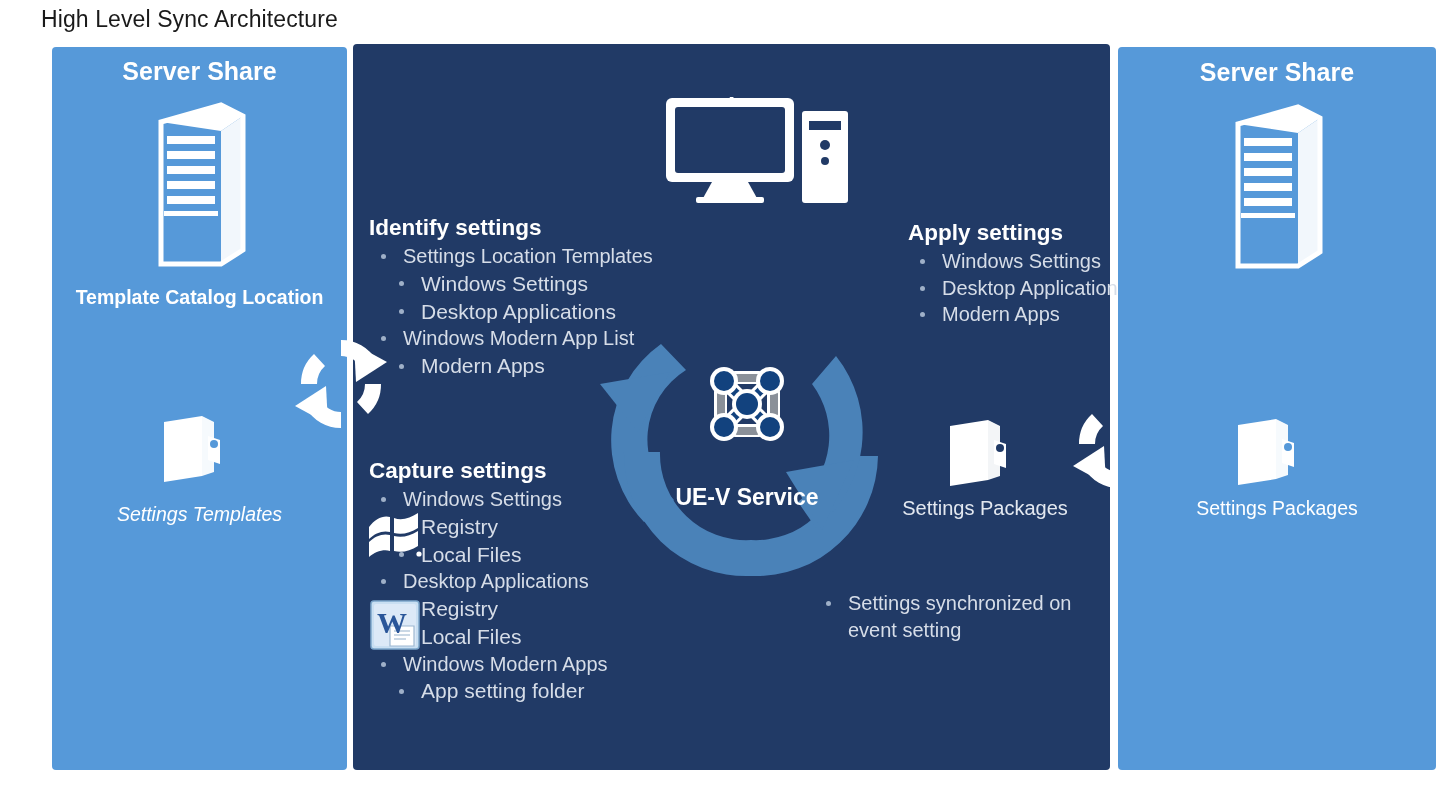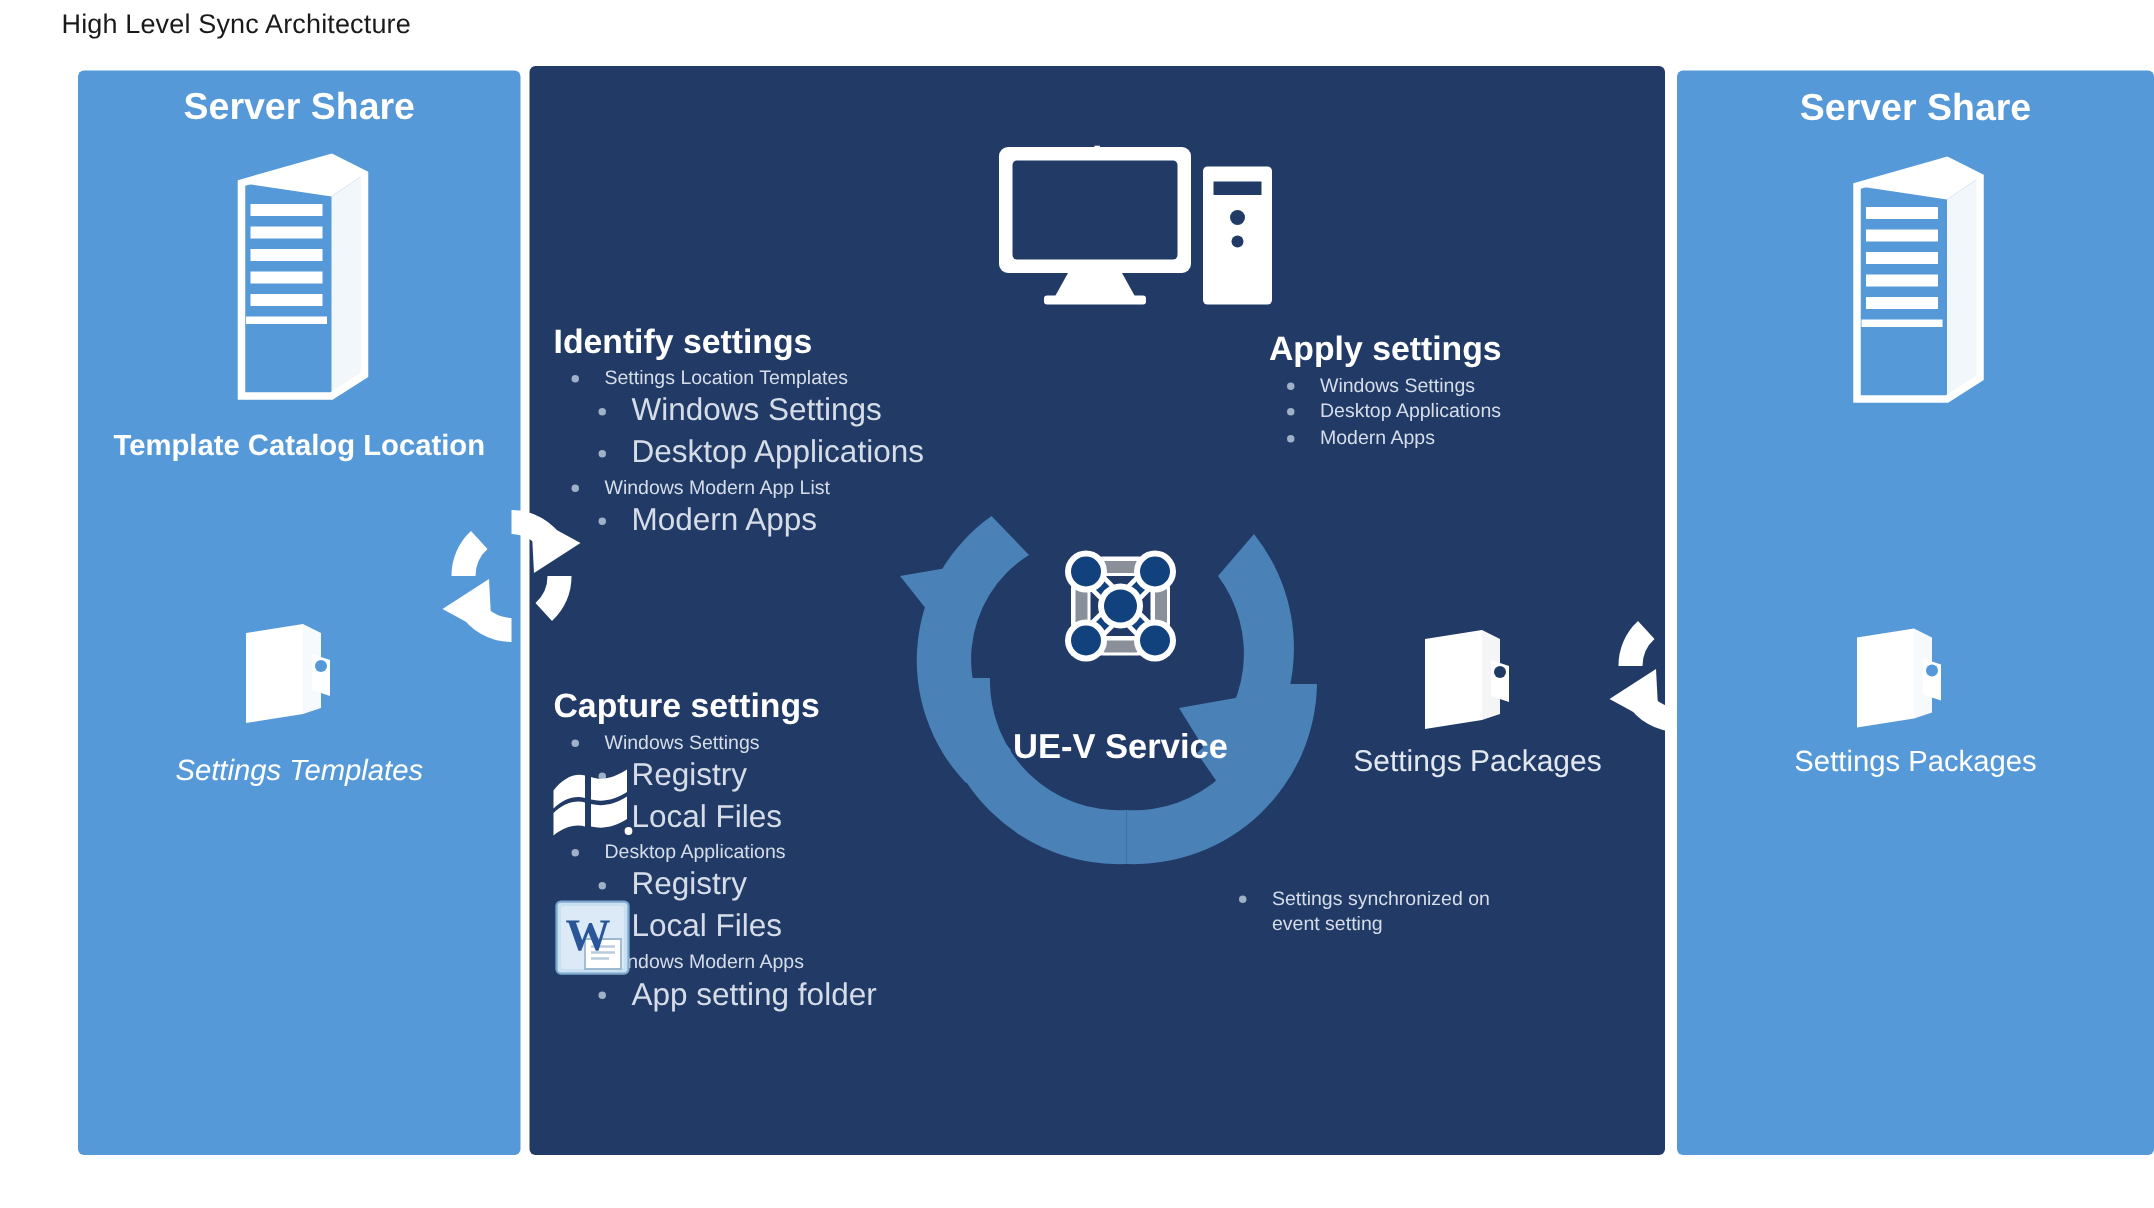--- a/index.html
+++ b/index.html
@@ -8,21 +8,21 @@
     background:#ffffff;
     font-family:"Liberation Sans", sans-serif;
     overflow:hidden;
     position:relative;
   }
   #stage{position:relative;width:1436px;height:805px;}
 
   
   .page-title{
     position:absolute;left:41px;top:6px;
-    font-size:18px;color:#1a1a1a;font-weight:400;
+    font-size:23px;color:#1a1a1a;font-weight:400;
     letter-spacing:.1px;white-space:nowrap;
   }
 
   
   .panel{position:absolute;border-radius:4px;}
   .panel-left{left:52px;top:47px;width:295px;height:723px;background:#5699d9;}
   .panel-center{left:353px;top:44px;width:757px;height:726px;background:#213a66;}
   .panel-right{left:1118px;top:47px;width:318px;height:723px;background:#5699d9;}
 
   .panel-heading{
@@ -46,21 +46,21 @@
   .icon-caption.light{font-weight:400;font-size:19.5px;}
 
   
   .txt-block{position:absolute;color:#ffffff;}
   .blk-title{
     font-weight:bold;font-size:22.5px;color:#ffffff;
     margin:0 0 2px 0;line-height:1.2;
   }
   ul.lvl1{list-style:none;margin:0;padding:0;}
   ul.lvl1>li{
-    font-size:13px;color:#d6dde8;line-height:1.33;
+    font-size:20px;color:#d6dde8;line-height:1.33;
     position:relative;padding-left:34px;font-weight:400;
   }
   ul.lvl1>li>.bullet{
     position:absolute;left:12px;top:.55em;width:5px;height:5px;
     border-radius:50%;background:#9fb0c8;
   }
   ul.lvl2{list-style:none;margin:0;padding:0;}
   ul.lvl2>li{
     font-size:21px;color:#d6dde8;line-height:1.33;
     position:relative;padding-left:52px;font-weight:400;
@@ -255,21 +255,21 @@
   <div class="abs" style="left:370px;top:600px;">
     <svg width="50" height="50" viewBox="0 0 50 50">
       <rect x="1" y="1" width="48" height="48" rx="3" fill="#c9dff2" stroke="#7ea8cc" stroke-width="1.5"></rect>
       <rect x="4" y="4" width="42" height="42" rx="2" fill="#dce9f7"></rect>
       <path d="M20 26 L44 26 L44 46 L20 46 Z" fill="#ffffff" stroke="#9db8d1" stroke-width="1.2"></path>
       <path d="M24 31 L40 31 M24 35 L40 35 M24 39 L36 39" stroke="#b9cbdd" stroke-width="1.6"></path>
       <text x="7" y="33" font-family="&quot;Liberation Serif&quot;, serif" font-size="30" font-weight="bold" fill="#2a5699">W</text>
     </svg>
   </div>
 
-  <div class="txt-block" style="left:846px;top:219px;width:250px;">
+  <div class="txt-block" style="left:908px;top:219px;width:250px;">
     <div class="blk-title">Apply settings</div>
     <ul class="lvl1">
       <li><span class="bullet"></span><span>Windows Settings</span></li>
       <li><span class="bullet"></span><span>Desktop Applications</span></li>
       <li><span class="bullet"></span><span>Modern Apps</span></li>
     </ul>
   </div>
 
   <div class="txt-block" style="left:814px;top:590px;width:290px;">
     <ul class="lvl1">

